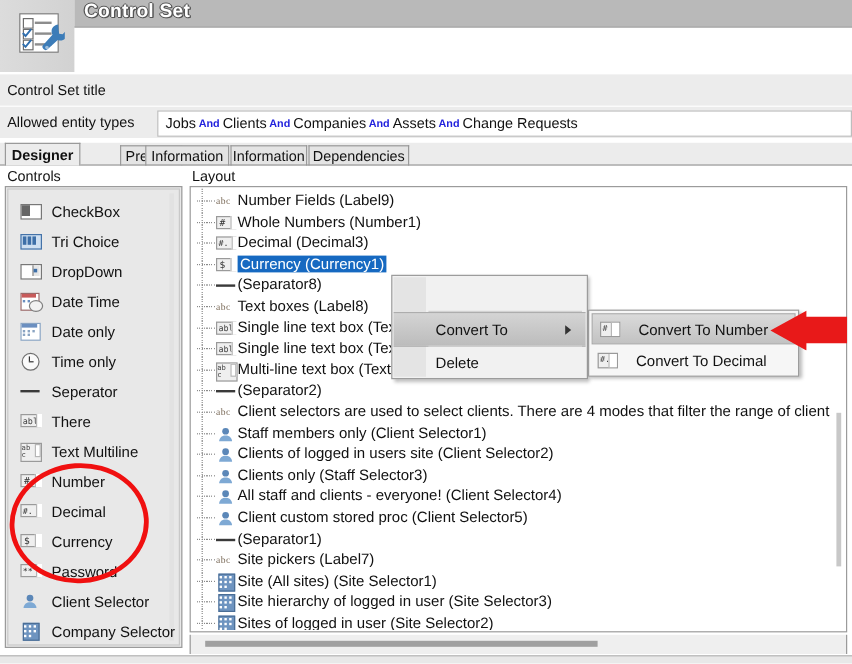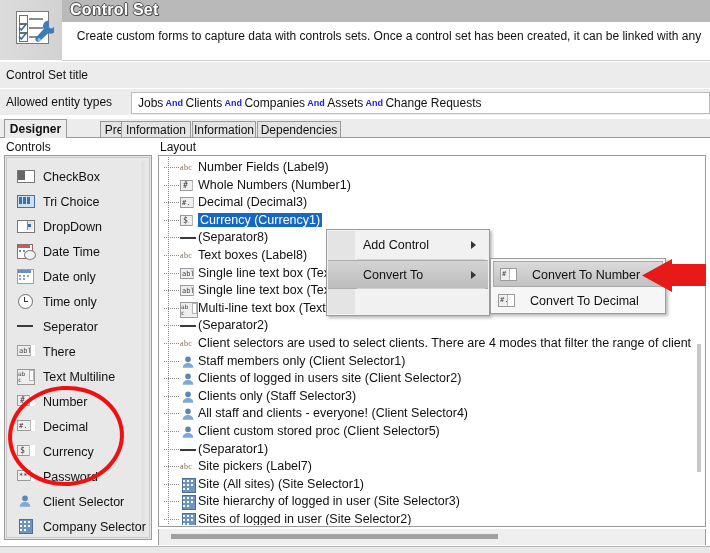--- a/index.html
+++ b/index.html
@@ -133,23 +133,20 @@
             <path d="M1 4.5 L3.3 7 L8 1.3" stroke="#2f6fb0" stroke-width="1.6" fill="none"></path>
           </svg>
         <svg style="position:absolute;left:2px;top:21px;width:9px;height:9px;" viewBox="0 0 9 9">
             <path d="M1 4.5 L3.3 7 L8 1.3" stroke="#2f6fb0" stroke-width="1.6" fill="none"></path>
           </svg>
       </div>
     </div>
     <div class="hdr-title-bar">
       <div class="hdr-title">Control Set</div>
     </div>
-    <div class="hdr-desc-bar">
-      <div class="hdr-desc">Create custom forms to capture data with controls sets.  Once a control set has been created, it can be linked with any</div>
-    </div>
   </div>
 
   <div class="fieldrow" style="top:62px;">
     <div class="lbl">Control Set title</div>
   </div>
 
   <div class="fieldrow" style="top:89px;">
     <div class="lbl">Allowed entity types</div>
     <div class="fieldbox">
       <div class="val ent" id="entval"><span>Jobs</span><span class="and"> And </span><span>Clients</span><span class="and"> And </span><span>Companies</span><span class="and"> And </span><span>Assets</span><span class="and"> And </span><span>Change Requests</span></div>
@@ -576,30 +573,29 @@
         <i></i>
       </div>
   </div>
   <div class="hscrollzone">
       <i></i>
     </div>
   <div class="botline"></div>
 
   <div class="menu" style="left:326px;top:229px;width:164px;height:87px;">
     <div class="gut"></div>
-    <div class="mi" id="cmi0" style="top:1px;">
-      <div class="mlab">Add Control</div>
-      <div class="arr"></div>
-    </div>
     <div class="msep" style="top:29px;"></div>
     <div class="mi hl" id="cmi1" style="top:30px;">
       <div class="mlab">Convert To</div>
       <div class="arr"></div>
     </div>
     <div class="msep" style="top:58px;"></div>
+    <div class="mi" id="cmi2" style="top:59px;">
+      <div class="mlab">Delete</div>
+    </div>
   </div>
 
   <div class="submenu" style="left:490px;top:258px;width:176px;height:56px;">
     <div class="smi hl" style="top:2px;">
       <div class="sico">
         <div class="icobox">#<span class="half"></span></div>
       </div>
       <div class="slab">Convert To Number</div>
     </div>
     <div class="smi" style="top:29px;">

